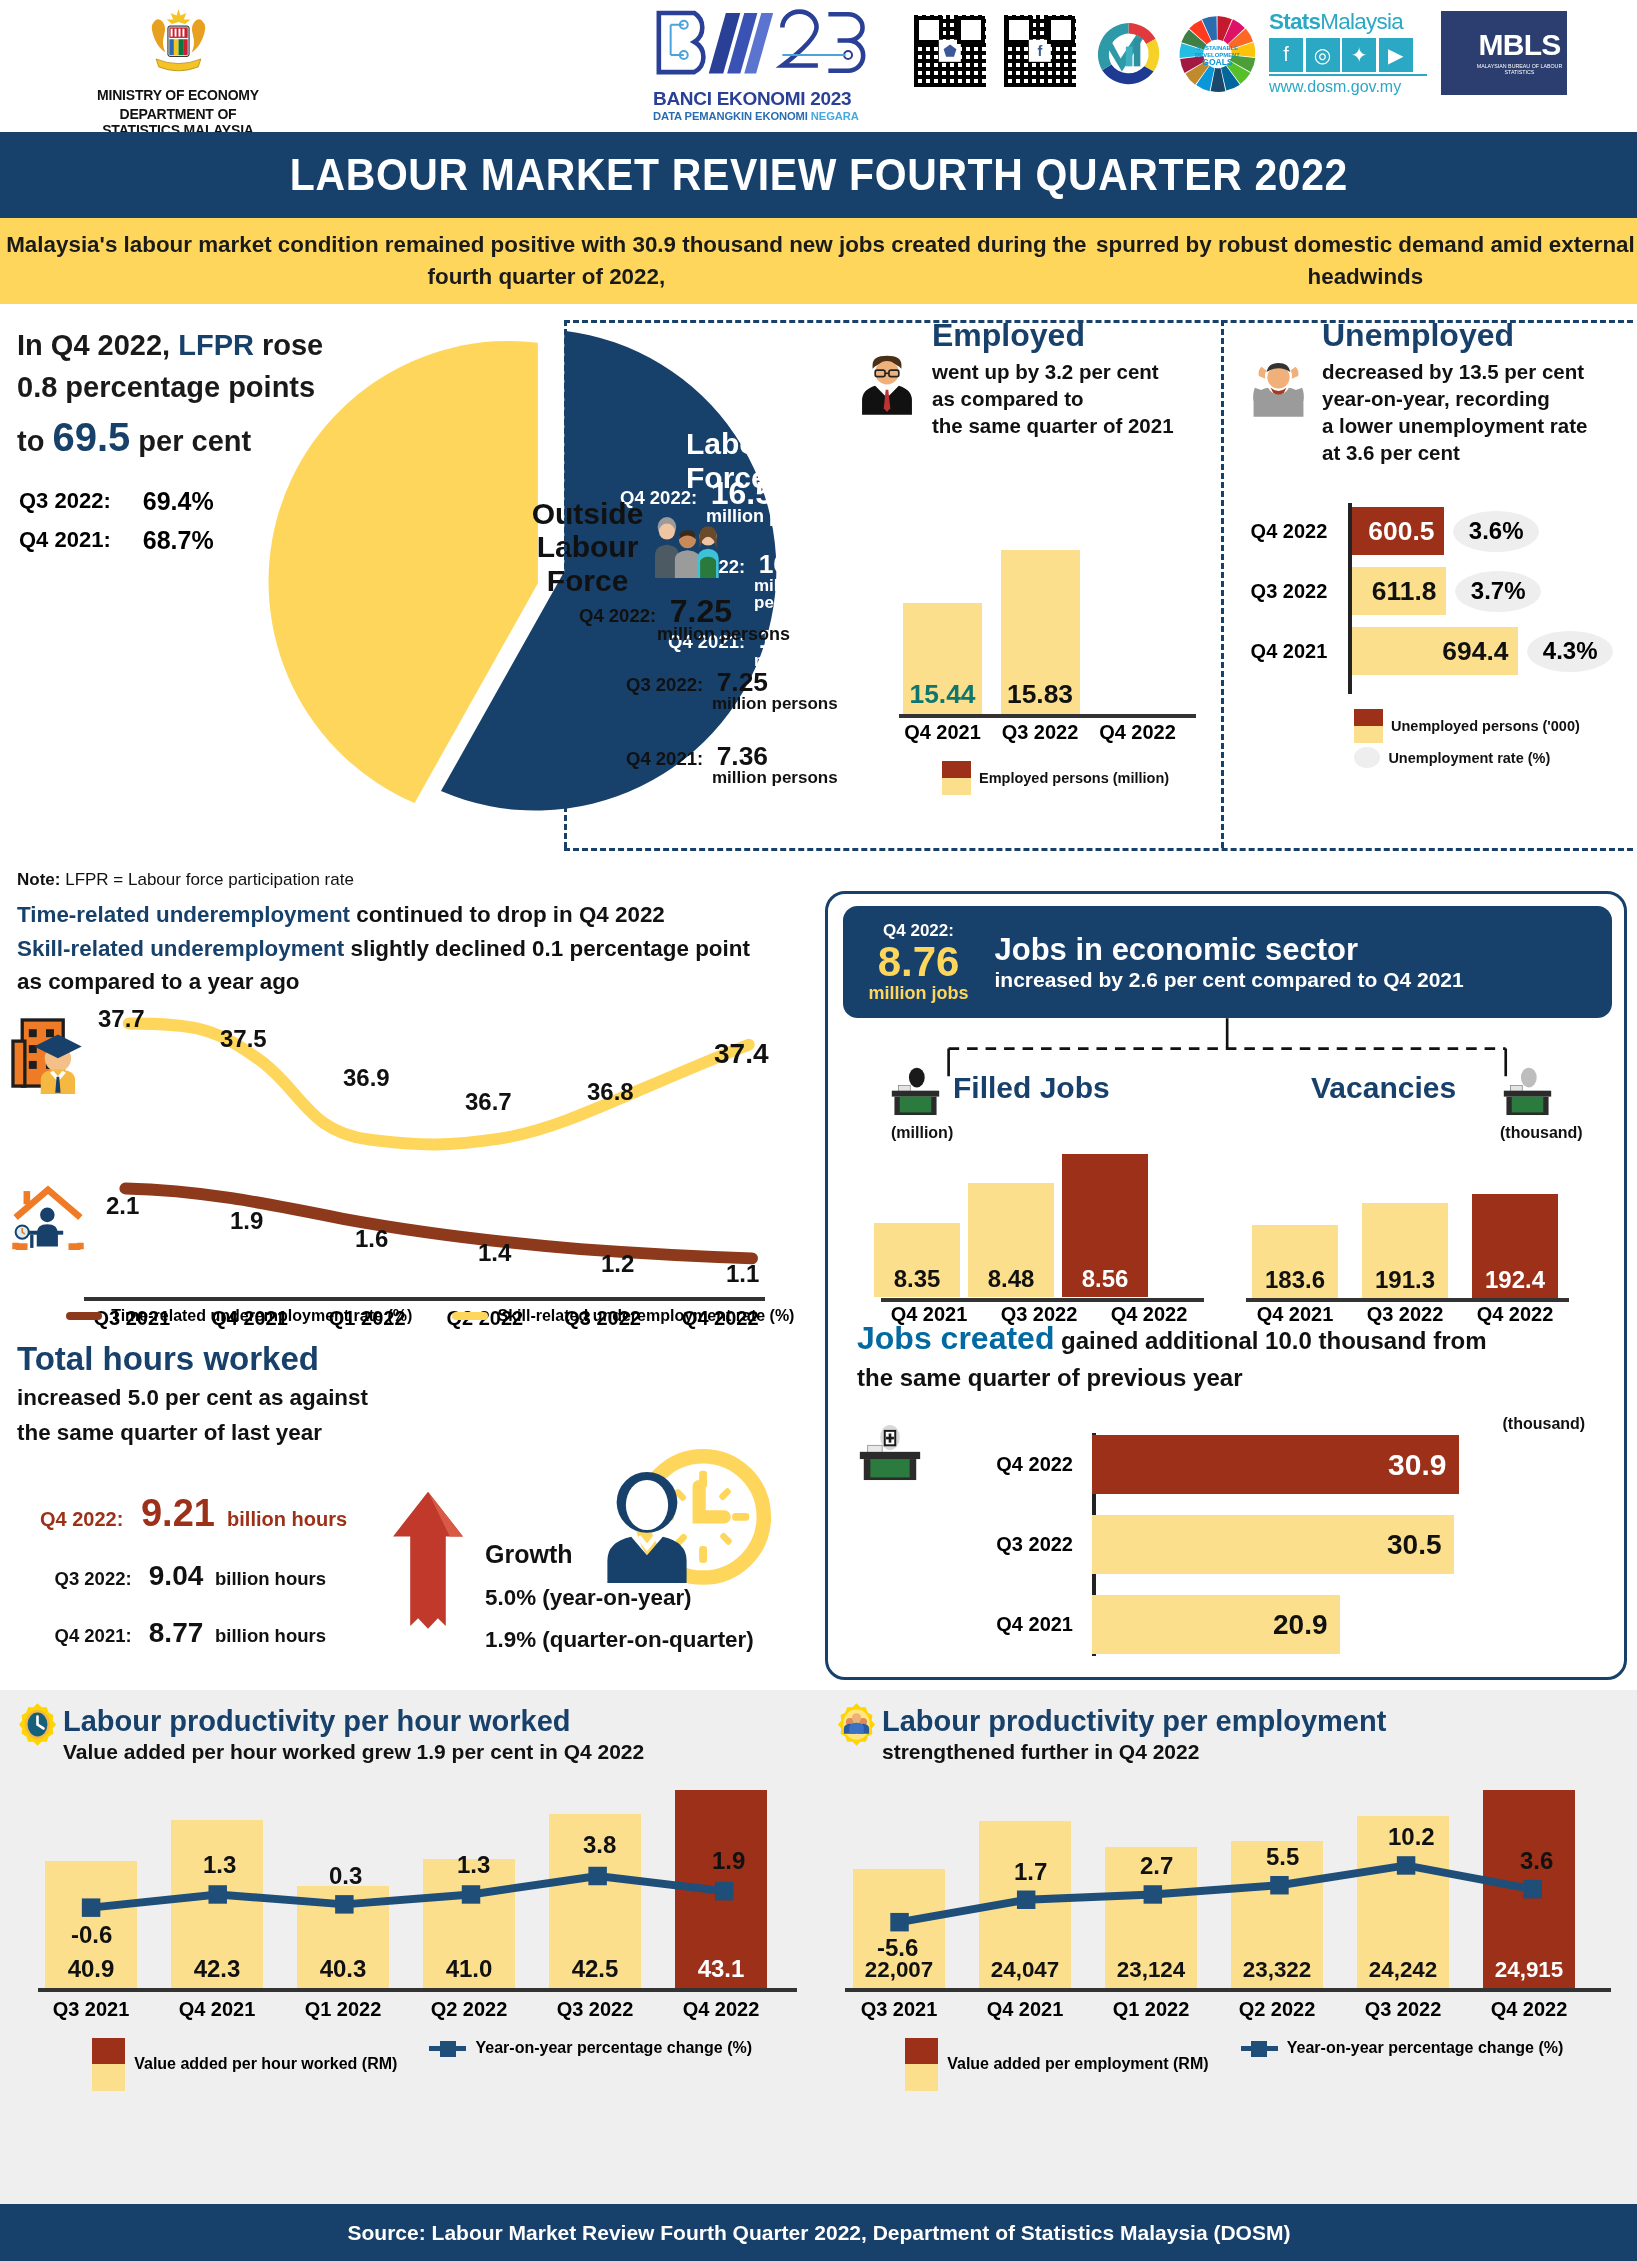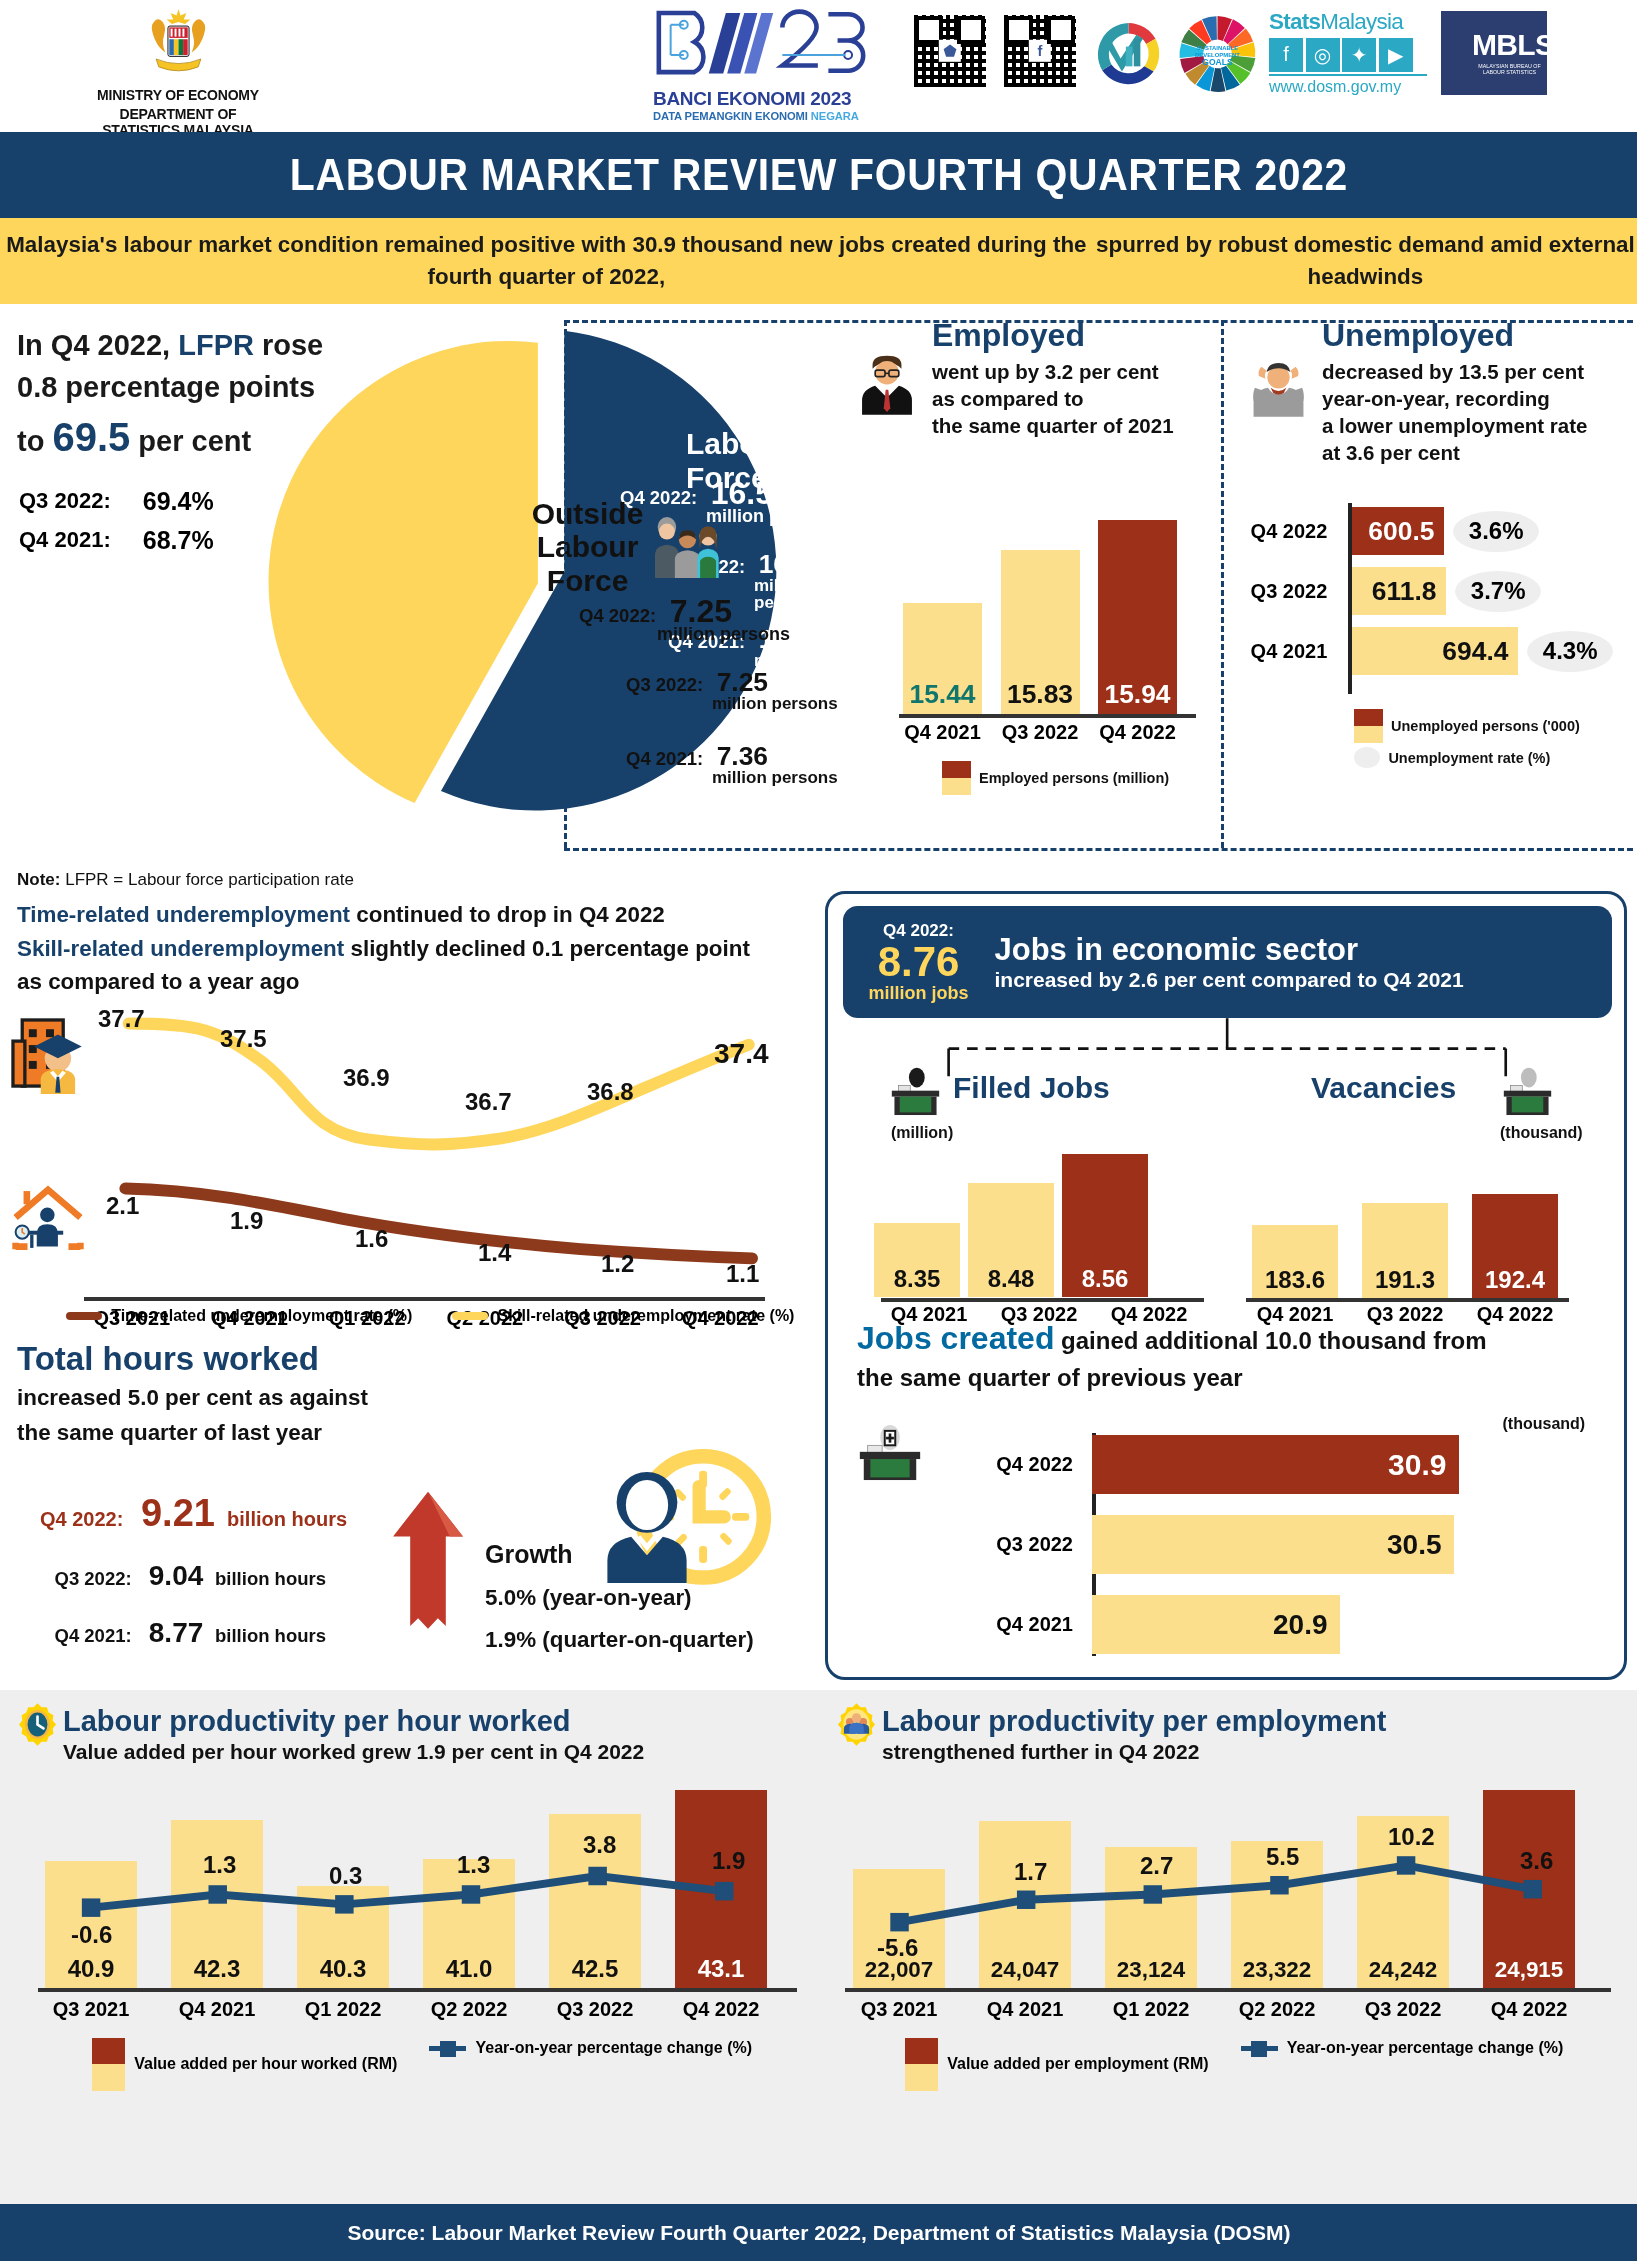--- a/index.html
+++ b/index.html
@@ -34,21 +34,21 @@
   .qrbadge{position:absolute;left:50%;top:50%;transform:translate(-50%,-50%);width:22.4px;height:22.4px;background:#fff;display:flex;align-items:center;justify-content:center;font-size:14.5px;color:#3b5998;font-weight:bold;}
 
   .mystats { position:absolute; left:1089px; top:14.5px; width:79px; height:79px;}
   .sdg { position:absolute; left:1176px; top:12px; width:83px; height:84px;}
   .statsm { position:absolute; left:1269px; top:9.2px; width:158px;}
   .statsm-t { font-size:22.4px; color:#2aa8c4; font-weight:bold; letter-spacing:-0.7px;}
   .statsm-t span{font-weight:normal;}
   .social { display:flex; gap:2.6px; margin-top:2.6px;}
   .social i { width:34px;height:34px; background:#2aa8c4; color:#fff; display:flex;align-items:center;justify-content:center;font-size:20px;font-style:normal;}
   .statsm-u { font-size:16px; color:#2aa8c4; border-top:2px solid #2aa8c4; margin-top:2.6px; padding-top:1.3px;}
-  .mbls { position:absolute; left:1441px; top:10.6px; width:106px; height:84px; background:#2c3e70; color:#fff; text-align:center; padding-top:17px;padding-left:31px;}
+  .mbls { position:absolute; left:1441px; top:10.6px; width:126px; height:84px; background:#2c3e70; color:#fff; text-align:center; padding-top:17px;padding-left:31px;}
   .mbls-t { font-size:30px; font-weight:bold; letter-spacing:-0.7px;}
   .mbls-s { font-size:5.3px; letter-spacing:0px; margin-top:1.3px;}
 
   
   .titlebar { position:absolute; left:0; top:132px; width:1638px; height:86px; background:#17406a;
      display:flex; align-items:center; justify-content:center; }
   .titlebar h1 { color:#fff; font-size:44px; font-weight:bold; letter-spacing:0.7px; font-family:"Liberation Sans Narrow","Liberation Sans",sans-serif; transform:scaleX(0.93); }
   .subbar { position:absolute; left:0; top:218px; width:1638px; height:86px; background:#ffd65c;
      display:flex; flex-direction:row; align-items:center; justify-content:center; }
   .subbar p { color:#1a1a1a; font-size:22.4px; font-weight:bold; line-height:1.45; text-align:center; }
@@ -426,24 +426,20 @@
     <div class="blktxt" style="margin-left:74px">the same quarter of 2021</div>
 
     <div class="colchart" style="left:45px;top:186px;height:211px;">
       <div class="colbar" style="height:111px">
         <div class="fill" style="height:111px;background:#fbdf8c"></div>
         <div class="val" style="color:#0f766e">15.44</div>
       </div>
       <div class="colbar" style="height:164px">
         <div class="fill" style="height:164px;background:#fbdf8c"></div>
         <div class="val" style="color:#111">15.83</div>
-      </div>
-      <div class="colbar" style="height:194px">
-        <div class="fill" style="height:194px;background:#9c3018"></div>
-        <div class="val" style="color:#fff">15.94</div>
       </div>
     </div>
     <div class="axisline" style="left:41px;top:397px;width:297px;"></div>
     <div class="colcats" style="left:45px;top:404px;">
       <span>Q4 2021</span>
       <span>Q3 2022</span>
       <span style="font-weight:bold">Q4 2022</span>
     </div>
     <div class="legend" style="left:84px;top:444px;">
       <div class="row">

